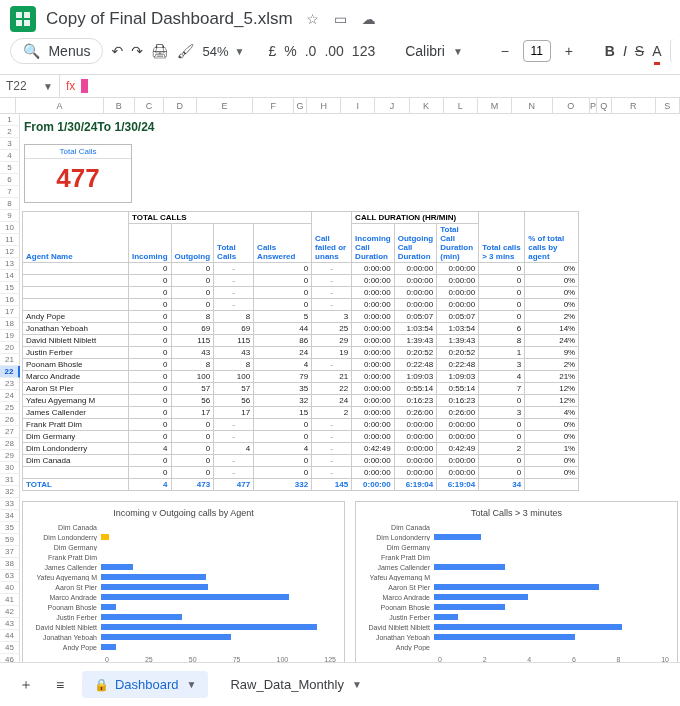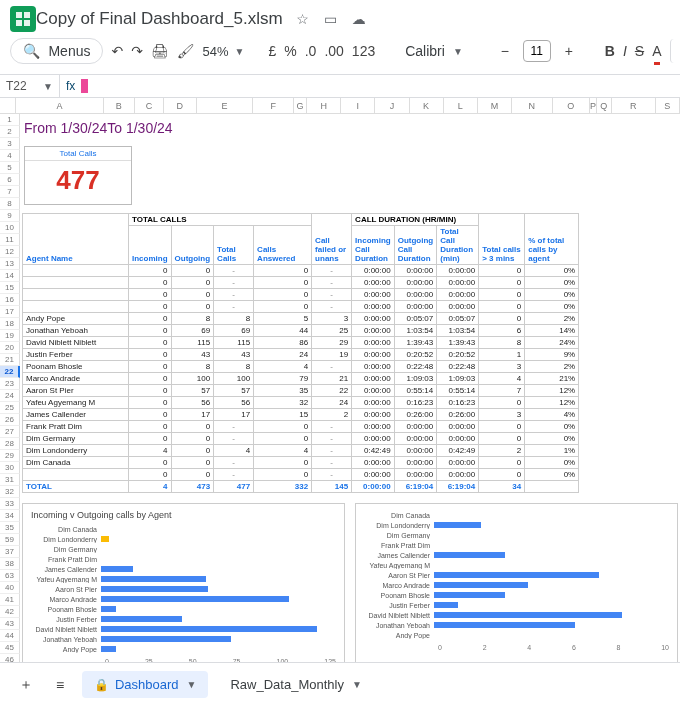--- a/index.html
+++ b/index.html
@@ -1,18 +1,18 @@
 <!DOCTYPE html>
 <html><head>
 <meta charset="utf-8">
 <style>
   * { box-sizing: border-box; }
   html, body { margin:0; padding:0; font-family: Arial, sans-serif; background:#fff; color:#222; }
   
-  .titlebar { display:flex; align-items:center; padding:6px 10px 0 10px; }
+  .titlebar { display:flex; align-items:center; padding:6px 10px 0 10px; gap:10px; }
   .logo { width:26px; height:26px; background:#0f9d58; border-radius:4px; position:relative; display:flex; align-items:center; justify-content:center; }
   .logo::before { content:""; position:absolute; width:14px; height:14px; background:#fff; opacity:.9; clip-path: polygon(0 0,100% 0,100% 100%,0 100%); }
   .logo .grid { position:absolute; width:14px; height:14px; background:
     linear-gradient(#0f9d58,#0f9d58) center/2px 100% no-repeat,
     linear-gradient(#0f9d58,#0f9d58) center/100% 2px no-repeat; }
   .title-col { display:flex; flex-direction:column; }
   .titleline { display:flex; align-items:center; gap:12px; }
   .doc-title { font-size:17px; color:#3c4043; }
   .title-icons { display:flex; gap:12px; color:#5f6368; }
   .ticon { width:16px; height:16px; display:flex; align-items:center; justify-content:center; font-size:14px; }
@@ -40,36 +40,36 @@
   
   .sheet { font-size:9px; color:#222; position:relative; padding-bottom:12px; }
   .colhdr { display:flex; height:16px; background:#fff; border-bottom:1px solid #ddd; }
   .rh { width:20px; border-right:1px solid #ddd; }
   .ch { border-right:1px solid #ddd; text-align:center; color:#777; font-size:9px; line-height:16px; }
   .gridwrap { display:flex; }
   .rownums { width:20px; display:flex; flex-direction:column; }
   .rn { height:12px; border-bottom:1px solid #eee; border-right:1px solid #ddd; text-align:center;color:#777; font-size:8px; line-height:12px; }
   .rn.sel { background:#d3e3fd; color:#0b57d0; font-weight:600; border-right:2px solid #1a73e8; }
   .cells { flex:1; position:relative; }
-  .daterange { color:#701a75; font-size:14px; font-weight:400; padding:6px 4px; }
+  .daterange { color:#14532d; font-size:12px; font-weight:700; padding:6px 4px; }
   .kpi { margin:4px 0 8px 4px; width:108px; border:1px solid #bbb; }
   .kpi-t { text-align:center; font-size:8px; color:#1a73e8; padding:2px 0; border-bottom:1px solid #ddd; }
   .kpi-v { text-align:center; font-size:26px; font-weight:700; color:#d93025; padding:4px 0 8px; }
   
   table.data { border-collapse:collapse; font-size:8px; margin-left:2px; }
   table.data th, table.data td { border:1px solid #ccc; padding:1px 3px; }
   table.data th { font-weight:700; color:#1a73e8; text-align:left; vertical-align:bottom; }
   .grp { background:#fff; color:#000; font-weight:700; text-align:center; }
   .r { text-align:right; }
   .tot td { color:#1a73e8; font-weight:700; }
   .dash { text-align:center; color:#888; }
   
   .charts { display:flex; gap:10px; margin:10px 2px 0 2px; }
   .chart { flex:1; border:1px solid #ccc; padding:6px 8px 4px 8px; }
-  .chart-title { text-align:left; font-size:9px; color:#444; margin-bottom:4px; }
+  .chart-title { text-align:center; font-size:9px; color:#444; margin-bottom:4px; }
   .bars { font-size:7px; }
   .barrow { display:flex; align-items:center; height:10px; }
   .barlbl { width:70px; text-align:right; padding-right:4px; color:#555; white-space:nowrap; overflow:hidden; }
   .bartrack { flex:1; display:flex; align-items:center; }
   .bar { height:6px; }
   .bar.inc { background:#fbbc04; }
   .bar.out { background:#4285f4; }
   .bar.single { background:#4285f4; }
   .xaxis { display:flex; justify-content:space-between; font-size:7px; color:#777; margin:4px 0 2px 74px; }
   .legend { display:flex; gap:12px; justify-content:center; font-size:7px; color:#555; margin-top:4px; }
@@ -135,21 +135,21 @@
   <span class="tbtn strike">S</span>
   <span class="tbtn fontcolor">A</span>
   <span class="overflow tbtn">⋮</span>
 </div>
 
 <div class="fxrow">
   <div class="namebox">
       <span>T22</span>
       <span class="drop">▼</span>
     </div>
-  <span style="padding:0 6px;border-right:7px solid #ec4899;color:#0c4a6e;">fx</span>
+  <span style="padding:0 6px;border-right:7px solid #ec4899;color:#ef4444;">fx</span>
   <div class="fx"></div>
 </div>
 
 <div class="sheet">
   <div class="colhdr" id="colhdr">
       <div class="rh"></div>
       <div class="ch" style="width: 108px;">A</div>
       <div class="ch" style="width: 38px;">B</div>
       <div class="ch" style="width: 36px;">C</div>
       <div class="ch" style="width: 40px;">D</div>
@@ -599,20 +599,21 @@
               <span>75</span>
               <span>100</span>
               <span>125</span>
             </div>
           <div class="legend" id="legend1">
               <span><span class="swatch" style="background:#fbbc04"></span>Incoming</span>
               <span><span class="swatch" style="background:#4285f4"></span>Outgoing</span>
             </div>
         </div>
         <div class="chart">
+          <div class="chart-title">Total Calls &gt; 3 minutes</div>
           <div class="bars" id="chart2">
               <div class="barrow">
                 <div class="barlbl">Dim Canada</div>
                 <div class="bartrack">
                   <div class="bar single" style="width:0%"></div>
                 </div>
               </div>
               <div class="barrow">
                 <div class="barlbl">Dim Londonderry</div>
                 <div class="bartrack">

